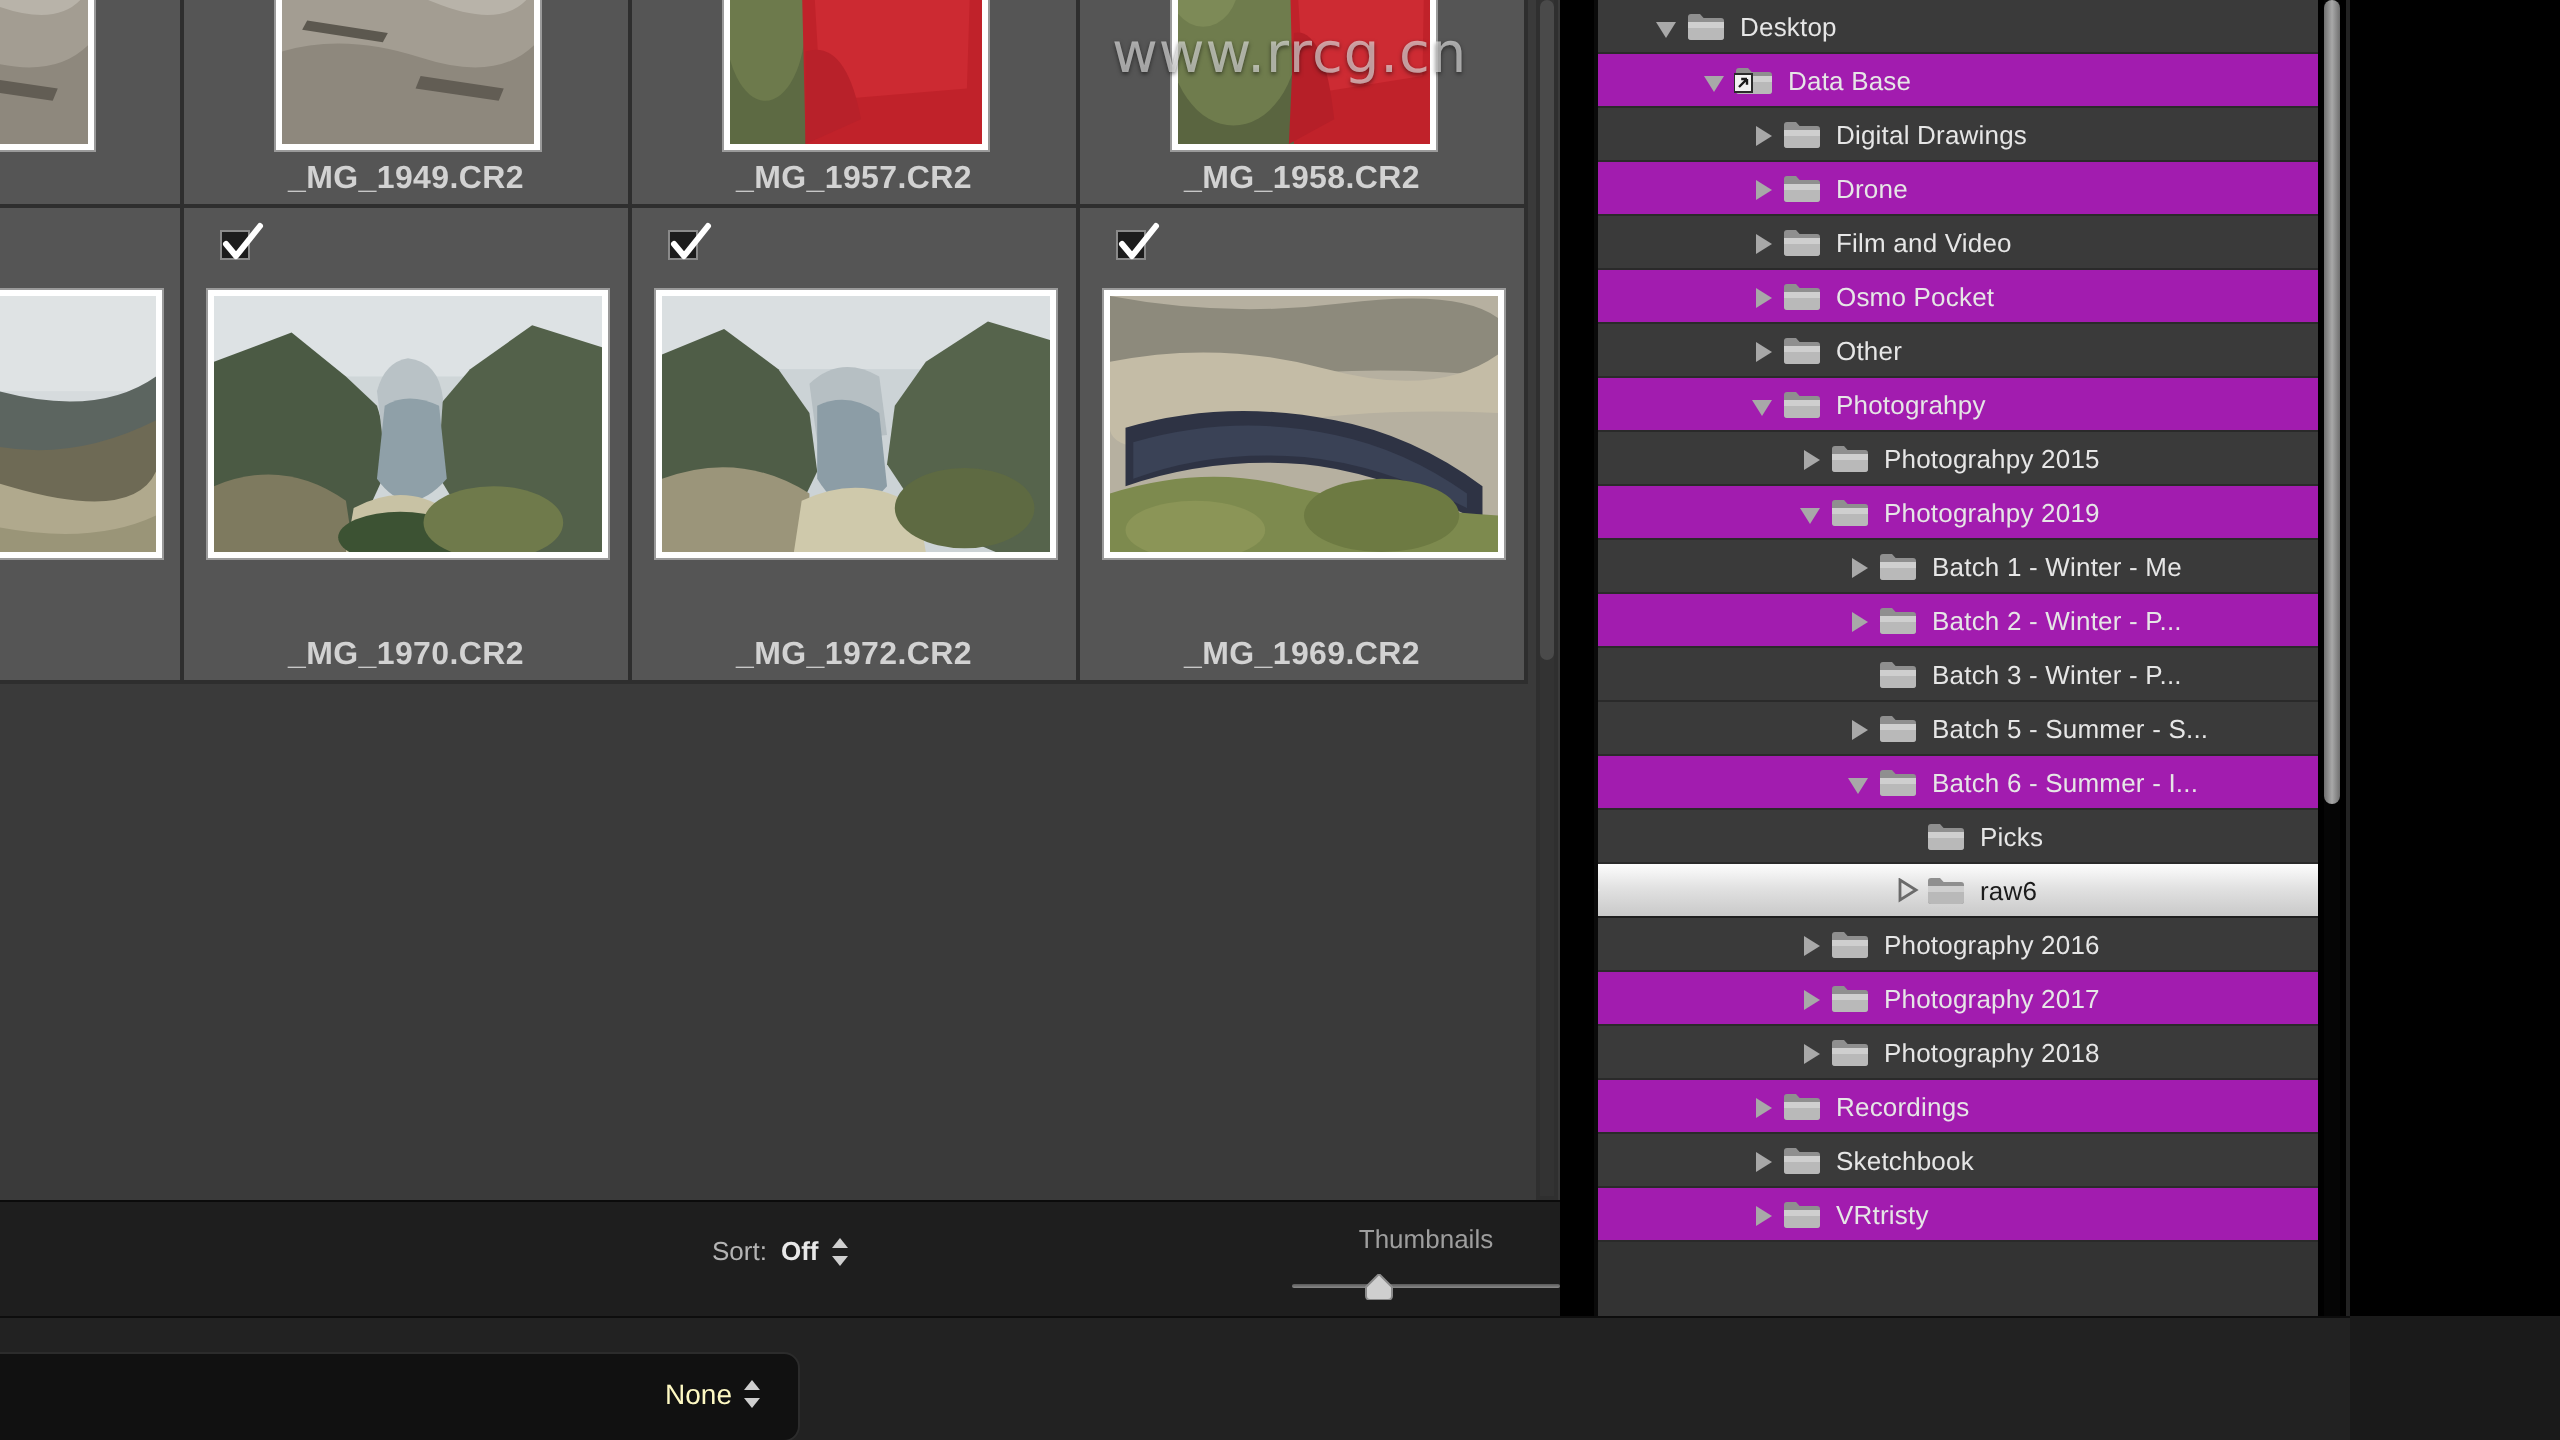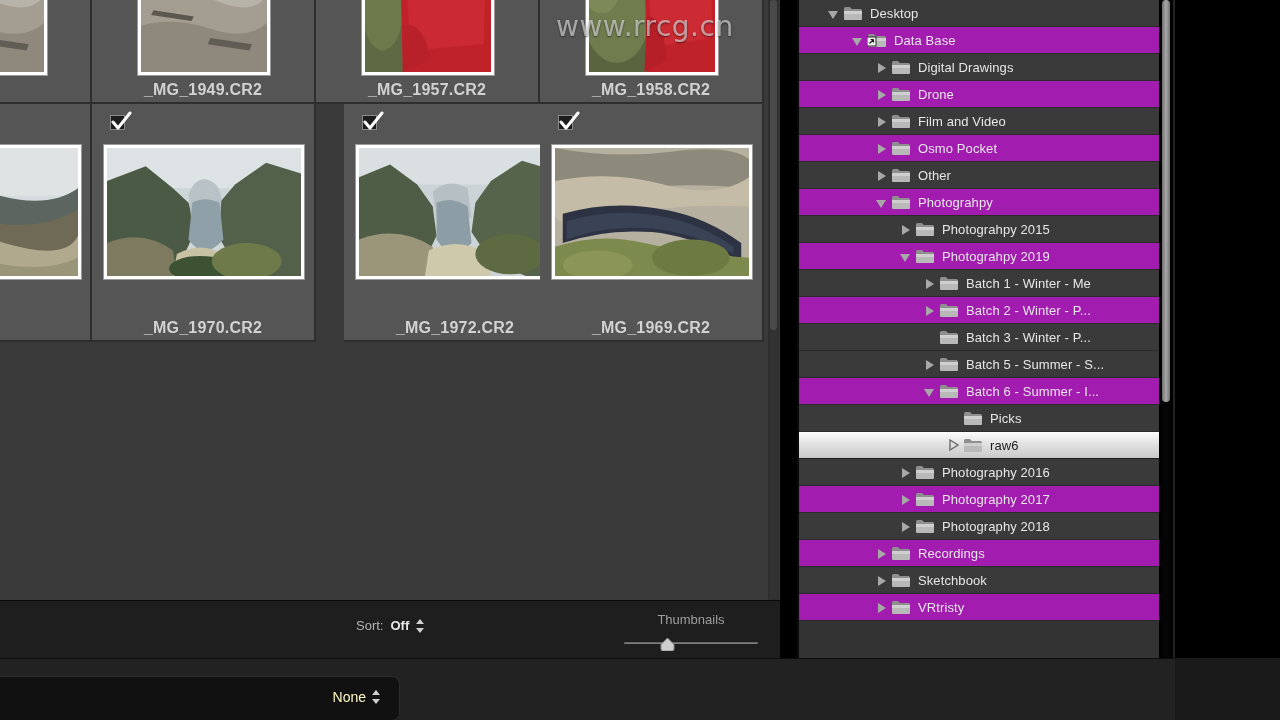--- a/index.html
+++ b/index.html
@@ -75,21 +75,21 @@
     position: absolute; left: 322px; top: 17px;
     display: flex; align-items: center; gap: 7px; margin-left: 34px;
   }
   #sort-label { color: #b4b4b4; font-size: 13px; }
   #sort-value { color: #e8e8e8; font-size: 13px; font-weight: bold; }
   .dbl-arrow { display: inline-block; width: 9px; height: 14px; position: relative; }
   .dbl-arrow i { position: absolute; left: 0; width: 0; height: 0; border-left: 4.5px solid transparent; border-right: 4.5px solid transparent; }
   .dbl-arrow i.up { top: 0; border-bottom: 5px solid #cfcfcf; }
   .dbl-arrow i.dn { bottom: 0; border-top: 5px solid #cfcfcf; }
 
-  #thumbs-group { position: absolute; left: 624px; top: 11px; width: 134px; }
+  #thumbs-group { position: absolute; left: 646px; top: 11px; width: 134px; }
   #thumbs-label { color: #9e9e9e; font-size: 13px; text-align: center; width: 100%; }
   #thumbs-slider { position: relative; margin-top: 10px; width: 134px; height: 12px; }
   #thumbs-slider .bar {
     position: absolute; left: 0; top: 5px; width: 134px; height: 2px;
     background: linear-gradient(to bottom, #5a5a5a, #8a8a8a);
     border-radius: 1px;
   }
   #thumbs-knob {
     position: absolute; left: 42px; top: 0px; width: 15px; height: 13px;
   }
@@ -271,21 +271,21 @@
        <path d="M42 26 Q44 18 50 17 Q58 18 59 28 L58 44 L44 44Z" fill="#b9c2c6"></path>
        <path d="M44 30 Q50 26 58 30 L60 50 Q50 62 42 50Z" fill="#8fa0a8"></path>
        <path d="M0 52 Q18 44 34 56 L36 70 L0 70Z" fill="#7e7a5f"></path>
        <path d="M36 58 Q50 50 62 60 L64 70 L34 70Z" fill="#c8c2a4"></path>
        <ellipse cx="48" cy="66" rx="16" ry="7" fill="#3c5233"></ellipse>
        <ellipse cx="72" cy="62" rx="18" ry="10" fill="#6f7a4b"></ellipse>
                 </svg>
               </div>
               <div class="caption">_MG_1970.CR2</div>
             </div>
-            <div class="cell" style="left: 316px; width: 224px; height: 238px; margin-left: 28px;">
+            <div class="cell" style="left: 316px; width: 224px; height: 238px;">
               <div class="checkbox">
                 <svg width="22" height="22" viewBox="0 0 22 22">
                   <path d="M3 11 L8 17 L20 2" fill="none" stroke="#ffffff" stroke-width="3" stroke-linecap="round" stroke-linejoin="round"></path>
                 </svg>
               </div>
               <div class="thumb-frame" style="left: 11px; top: 40px; width: 202px; height: 136px;">
                 <svg class="art" viewBox="0 0 100 70" preserveAspectRatio="none">
        <rect width="100" height="70" fill="#ccd3d6"></rect>
        <rect width="100" height="20" fill="#dadfe1"></rect>
        <path d="M0 16 L16 9 L30 20 L38 32 L40 48 L30 70 L0 70Z" fill="#4f5d47"></path>

